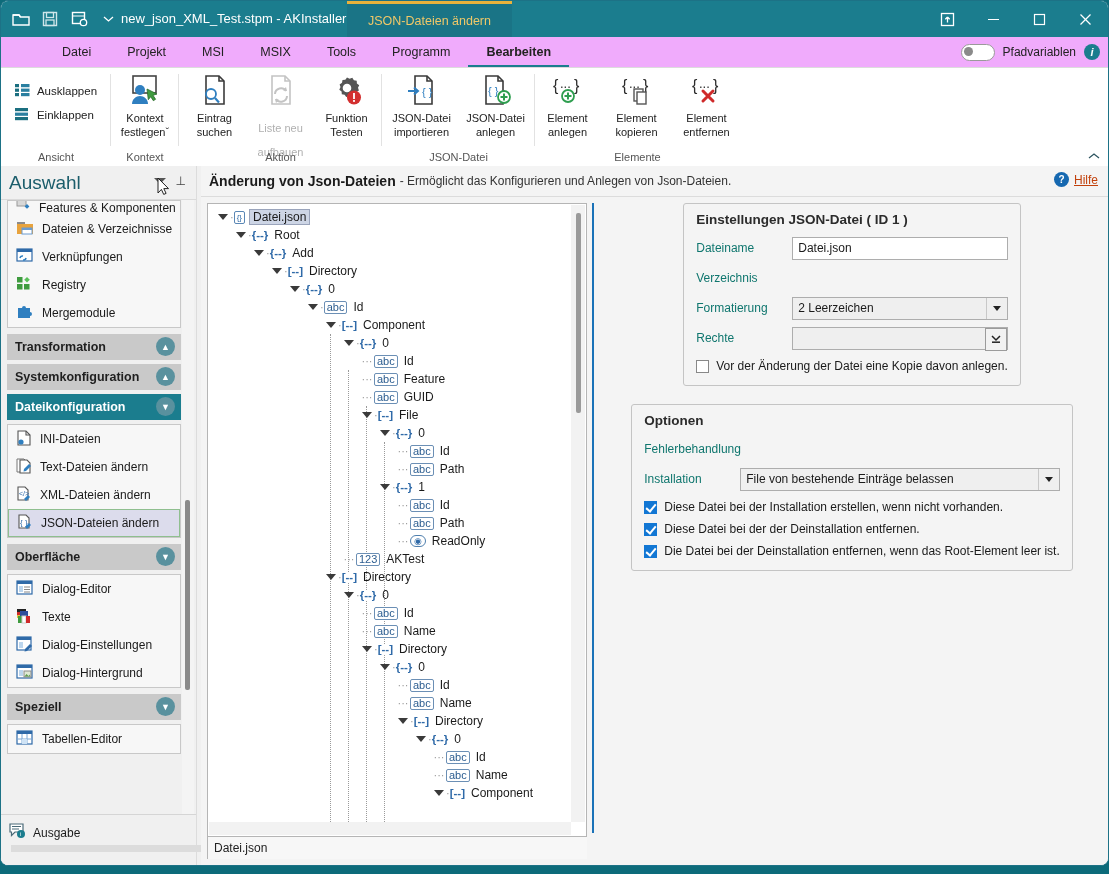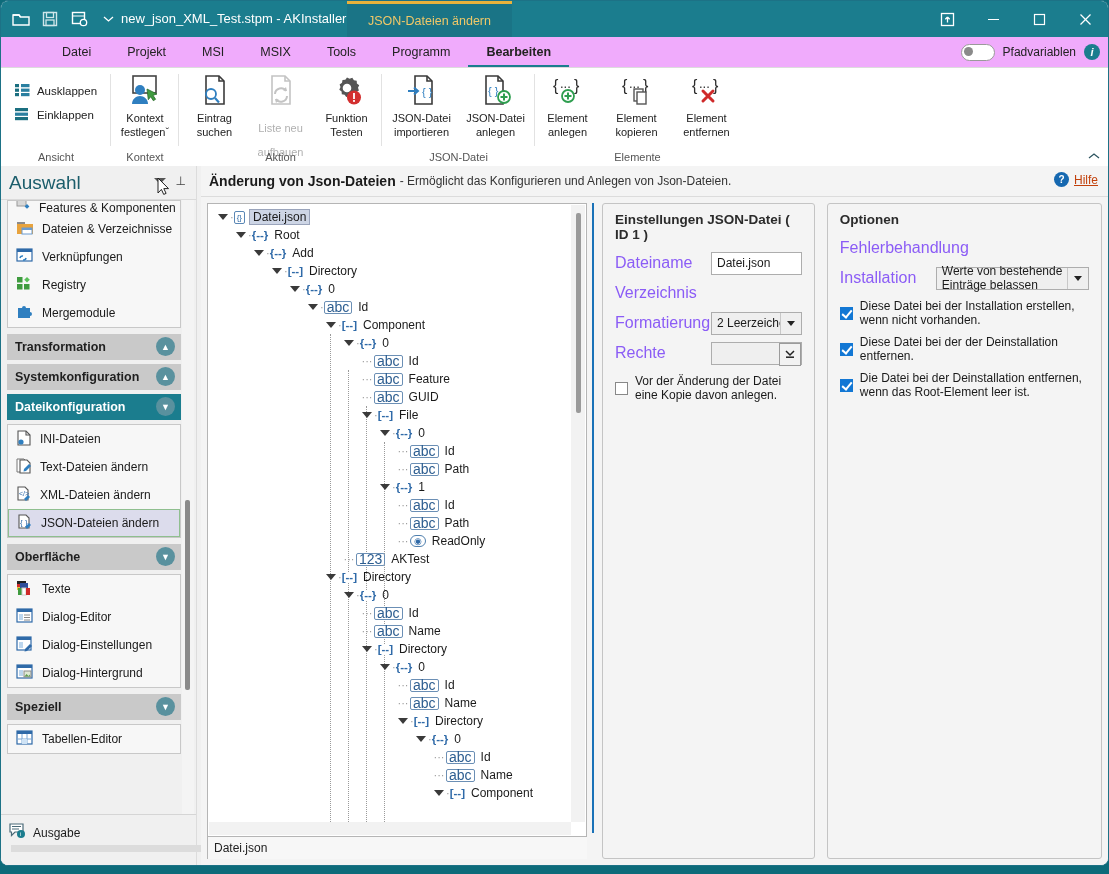--- a/index.html
+++ b/index.html
@@ -120,21 +120,21 @@
 
   
   .treewrap{width:380px;display:flex;flex-direction:column;position:relative;}
   .treebox{flex:1;background:#fff;border:1px solid #b5b5b5;position:relative;overflow:hidden;}
   .treelist{position:absolute;left:0;top:4px;right:0;}
   .tnode{height:18px;display:flex;align-items:center;font-size:12px;color:#1a1a1a;white-space:nowrap;position:relative;}
   .tw{width:14px;display:flex;align-items:center;justify-content:center;flex:0 0 14px;}
   .arrow{width:0;height:0;border-left:5px solid transparent;border-right:5px solid transparent;border-top:6px solid #3a3a3a;}
   .dot3{color:#9a9a9a;font-size:11px;letter-spacing:0px;}
   .ticon{
-    font-size:14px;border:1px solid #6b8fb5;color:#2c5d90;background:#fff;
+    font-size:11px;border:1px solid #6b8fb5;color:#2c5d90;background:#fff;
     padding:0 2px;line-height:11px;border-radius:2px;margin-right:4px;
     font-family:"Liberation Sans",sans-serif;
   }
   .ticon.brace{border:none;color:#2f6aa8;font-size:11.5px;padding:0;font-weight:bold;}
   .ticon.brack{border:none;color:#2f6aa8;font-size:11.5px;padding:0;font-weight:bold;}
   .ticon.doc{
     border:1px solid #5a87b5;color:#2f6aa8;font-size:8px;padding:0 2px;background:#fff;
   }
   .ticon.bool{
     border:1px solid #4f7fae;border-radius:7px;background:#fff;color:#2f6aa8;
@@ -146,25 +146,25 @@
   .tree-vscroll{position:absolute;right:1px;top:1px;bottom:14px;width:14px;background:#f2f2f2;}
   .tree-vscroll .th{position:absolute;left:5px;top:8px;width:5px;height:200px;background:#9a9a9a;border-radius:2px;}
   .tree-hscroll{position:absolute;left:1px;right:15px;bottom:1px;height:13px;background:#f2f2f2;}
   .tree-hscroll .th{position:absolute;left:0;top:3px;height:6px;width:347px;background:#f2f2f2;}
   .statusline{height:22px;background:#f7f7f7;border-left:1px solid #b5b5b5;border-right:0;
     display:flex;align-items:center;padding-left:6px;font-size:12px;color:#222;}
   .splitbar{width:5px;margin:0 3px;position:relative;}
   .splitbar .grip{position:absolute;left:2px;top:0;bottom:26px;width:2px;background:#1a72b8;}
 
   
-  .detail{flex:1;display:flex;gap:12px;padding-left:4px;}
+  .detail{flex:1;display:flex;flex-direction:column;gap:18px;padding-left:4px;align-items:center;}
   .gbox{border:1px solid #c4c4c4;background:#f4f4f4;border-radius:3px;padding:8px 12px 12px 12px;position:relative;}
   .gtitle{font-weight:bold;font-size:13.5px;color:#2b2b2b;margin-bottom:8px;}
   .frow{display:flex;align-items:center;height:26px;margin-bottom:4px;}
-  .flab{width:96px;font-size:16px;color:#8b5cf6;flex:0 0 96px;}
+  .flab{width:96px;font-size:12px;color:#0f766e;flex:0 0 96px;}
   .fctl{flex:1;position:relative;height:23px;}
   .fctl input{
     width:100%;height:23px;box-sizing:border-box;border:1px solid #adadad;background:#fff;
     font-family:"Liberation Sans",sans-serif;font-size:12px;padding:0 5px;color:#1a1a1a;
   }
   .fctl input.ph{color:#9fc3e0;}
   .combo{
     width:100%;height:23px;box-sizing:border-box;border:1px solid #adadad;background:#efefef;
     display:flex;align-items:center;padding:0 5px;font-size:12px;
   }
@@ -562,43 +562,43 @@
           </div>
 
           <div class="sechead">
             <span>Oberfläche</span>
             <span class="chev">▼</span>
           </div>
           <div class="navbox">
             <div class="navitem">
               <span>
                 <svg width="19" height="16" viewBox="0 0 19 16">
+                    <rect x="1" y="1" width="15" height="13" fill="#fff" stroke="#2f6aa8" stroke-width="1.2"></rect>
+                    <rect x="1" y="1" width="15" height="3" fill="#2f6aa8"></rect>
+                    <rect x="3" y="6" width="4" height="6" fill="#bcd6ee"></rect>
+                    <line x1="8" y1="7" x2="14" y2="7" stroke="#888"></line>
+                    <line x1="8" y1="9.5" x2="14" y2="9.5" stroke="#888"></line>
+                    <line x1="8" y1="12" x2="14" y2="12" stroke="#888"></line>
+                  </svg>
+              </span>
+              <span>Dialog-Editor</span>
+            </div>
+            <div class="navitem">
+              <span>
+                <svg width="19" height="16" viewBox="0 0 19 16">
                     <rect x="1" y="1" width="9" height="3" fill="#222"></rect>
                     <rect x="1" y="4" width="9" height="3" fill="#cf2a2a"></rect>
                     <rect x="1" y="7" width="9" height="3" fill="#e8c03d"></rect>
                     <rect x="4" y="3" width="8" height="6" fill="#2f4f9b"></rect>
                     <rect x="2" y="8" width="4" height="7" fill="#3f9b3f"></rect>
                     <rect x="6" y="8" width="4" height="7" fill="#fff" stroke="#ccc"></rect>
                     <rect x="10" y="8" width="4" height="7" fill="#cf2a2a"></rect>
                   </svg>
               </span>
               <span>Texte</span>
-            </div>
-            <div class="navitem">
-              <span>
-                <svg width="19" height="16" viewBox="0 0 19 16">
-                    <rect x="1" y="1" width="15" height="13" fill="#fff" stroke="#2f6aa8" stroke-width="1.2"></rect>
-                    <rect x="1" y="1" width="15" height="3" fill="#2f6aa8"></rect>
-                    <rect x="3" y="6" width="4" height="6" fill="#bcd6ee"></rect>
-                    <line x1="8" y1="7" x2="14" y2="7" stroke="#888"></line>
-                    <line x1="8" y1="9.5" x2="14" y2="9.5" stroke="#888"></line>
-                    <line x1="8" y1="12" x2="14" y2="12" stroke="#888"></line>
-                  </svg>
-              </span>
-              <span>Dialog-Editor</span>
             </div>
             <div class="navitem">
               <span>
                 <svg width="19" height="16" viewBox="0 0 19 16">
                     <rect x="1" y="1" width="14" height="13" fill="#fff" stroke="#2f6aa8" stroke-width="1.2"></rect>
                     <rect x="1" y="1" width="14" height="3" fill="#2f6aa8"></rect>
                     <rect x="3" y="6" width="4" height="6" fill="#bcd6ee"></rect>
                     <path d="M9 13l5-5 2 2-5 5-2.5.5z" fill="#2f6aa8"></path>
                   </svg>
               </span>
@@ -992,21 +992,21 @@
           <div class="gbox">
             <div class="gtitle">Optionen</div>
 
             <div class="frow">
               <div class="flab">Fehlerbehandlung</div>
             </div>
 
             <div class="frow">
               <div class="flab">Installation</div>
               <div class="fctl">
-                <div class="combo">Werte von bestehende Einträge belassen</div>
+                <div class="combo">File von bestehende Einträge belassen</div>
                 <div class="cbtn">
                     <div class="caretdn"></div>
                   </div>
               </div>
             </div>
 
 
             <div class="chkrow">
               <span class="chk on"></span>
               <span>Diese Datei bei der Installation erstellen, wenn nicht vorhanden.</span>

